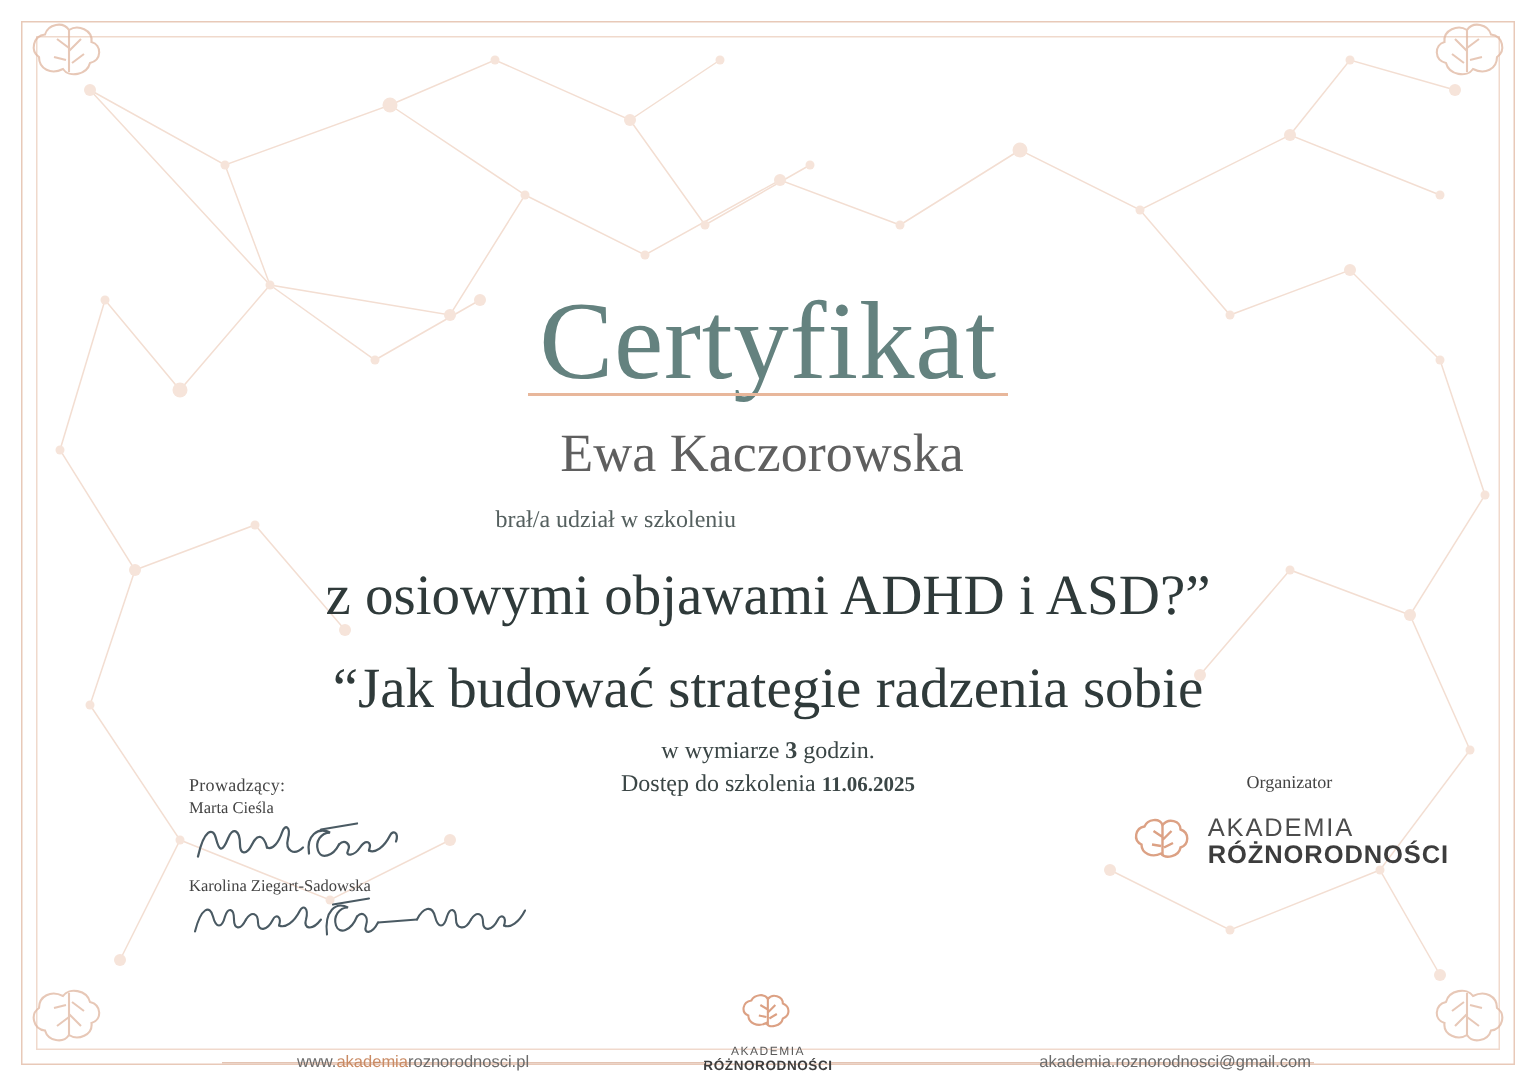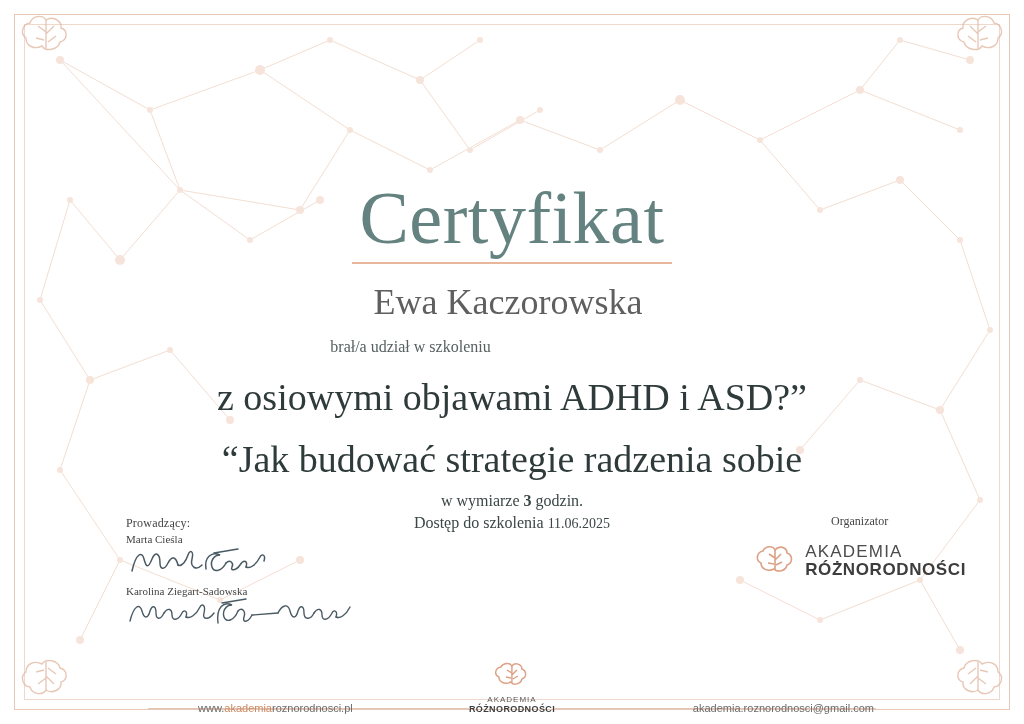--- a/index.html
+++ b/index.html
@@ -63,21 +63,21 @@
   .content {
     position: absolute;
     left: 0; top: 0;
     width: 1024px;
     height: 724px;
     text-align: center;
   }
 
   .title {
     position: absolute;
-    left: 0; top: 178px;
+    left: 0; top: 188px;
     width: 1024px;
     font-size: 74px;
     line-height: 80px;
     color: #64827f;
     font-family: "Liberation Serif", serif;
     letter-spacing: 0.5px;
   }
   .title-rule {
     position: absolute;
     left: 352px;
@@ -126,21 +126,21 @@
   .duration b { font-weight: bold; }
 
   .access {
     position: absolute;
     left: 0; top: 514px;
     width: 1024px;
     font-size: 16px;
     color: #3b4646;
   }
   .access .date {
-    font-weight: normal;
+    font-weight: bold;
     font-size: 14px;
   }
 
   
   .sig-block {
     position: absolute;
     left: 126px;
     top: 516px;
     text-align: left;
     color: #444;

